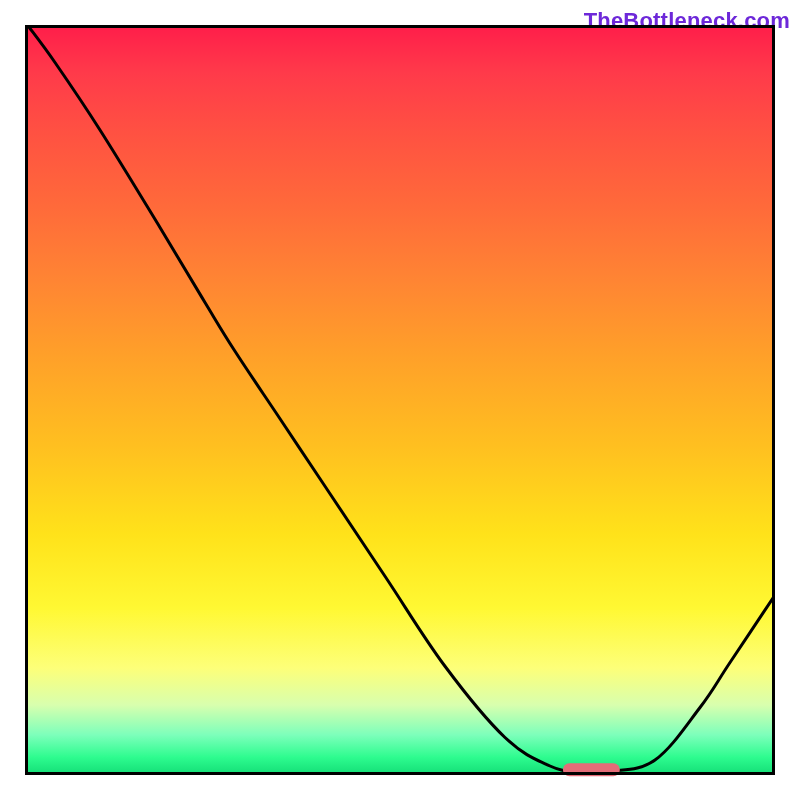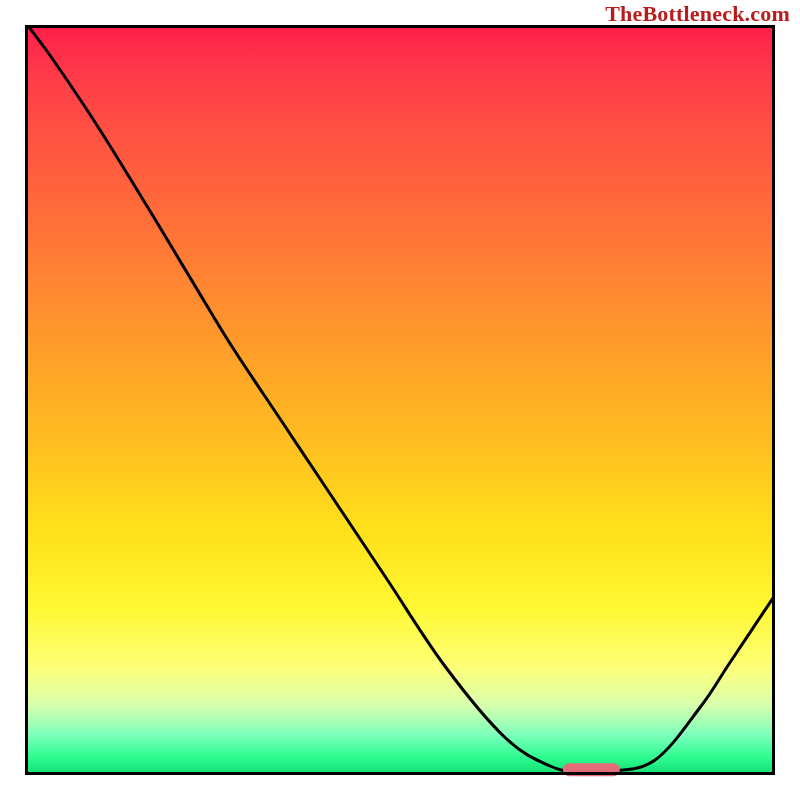--- a/index.html
+++ b/index.html
@@ -10,26 +10,26 @@
     background: #ffffff;
     overflow: hidden;
   }
   .stage {
     position: relative;
     width: 800px;
     height: 800px;
   }
   .watermark {
     position: absolute;
-    top: 1px;
+    top: 8px;
     right: 10px;
-    font-family: Liberation Serif, serif;
+    font-family: Liberation Sans, sans-serif;
     font-size: 22px;
     font-weight: 600;
-    color: #b91c1c;
+    color: #6d28d9;
     letter-spacing: 0.2px;
   }
   .plot {
     position: absolute;
     left: 25px;
     top: 25px;
     width: 750px;
     height: 750px;
     box-sizing: border-box;
   }

